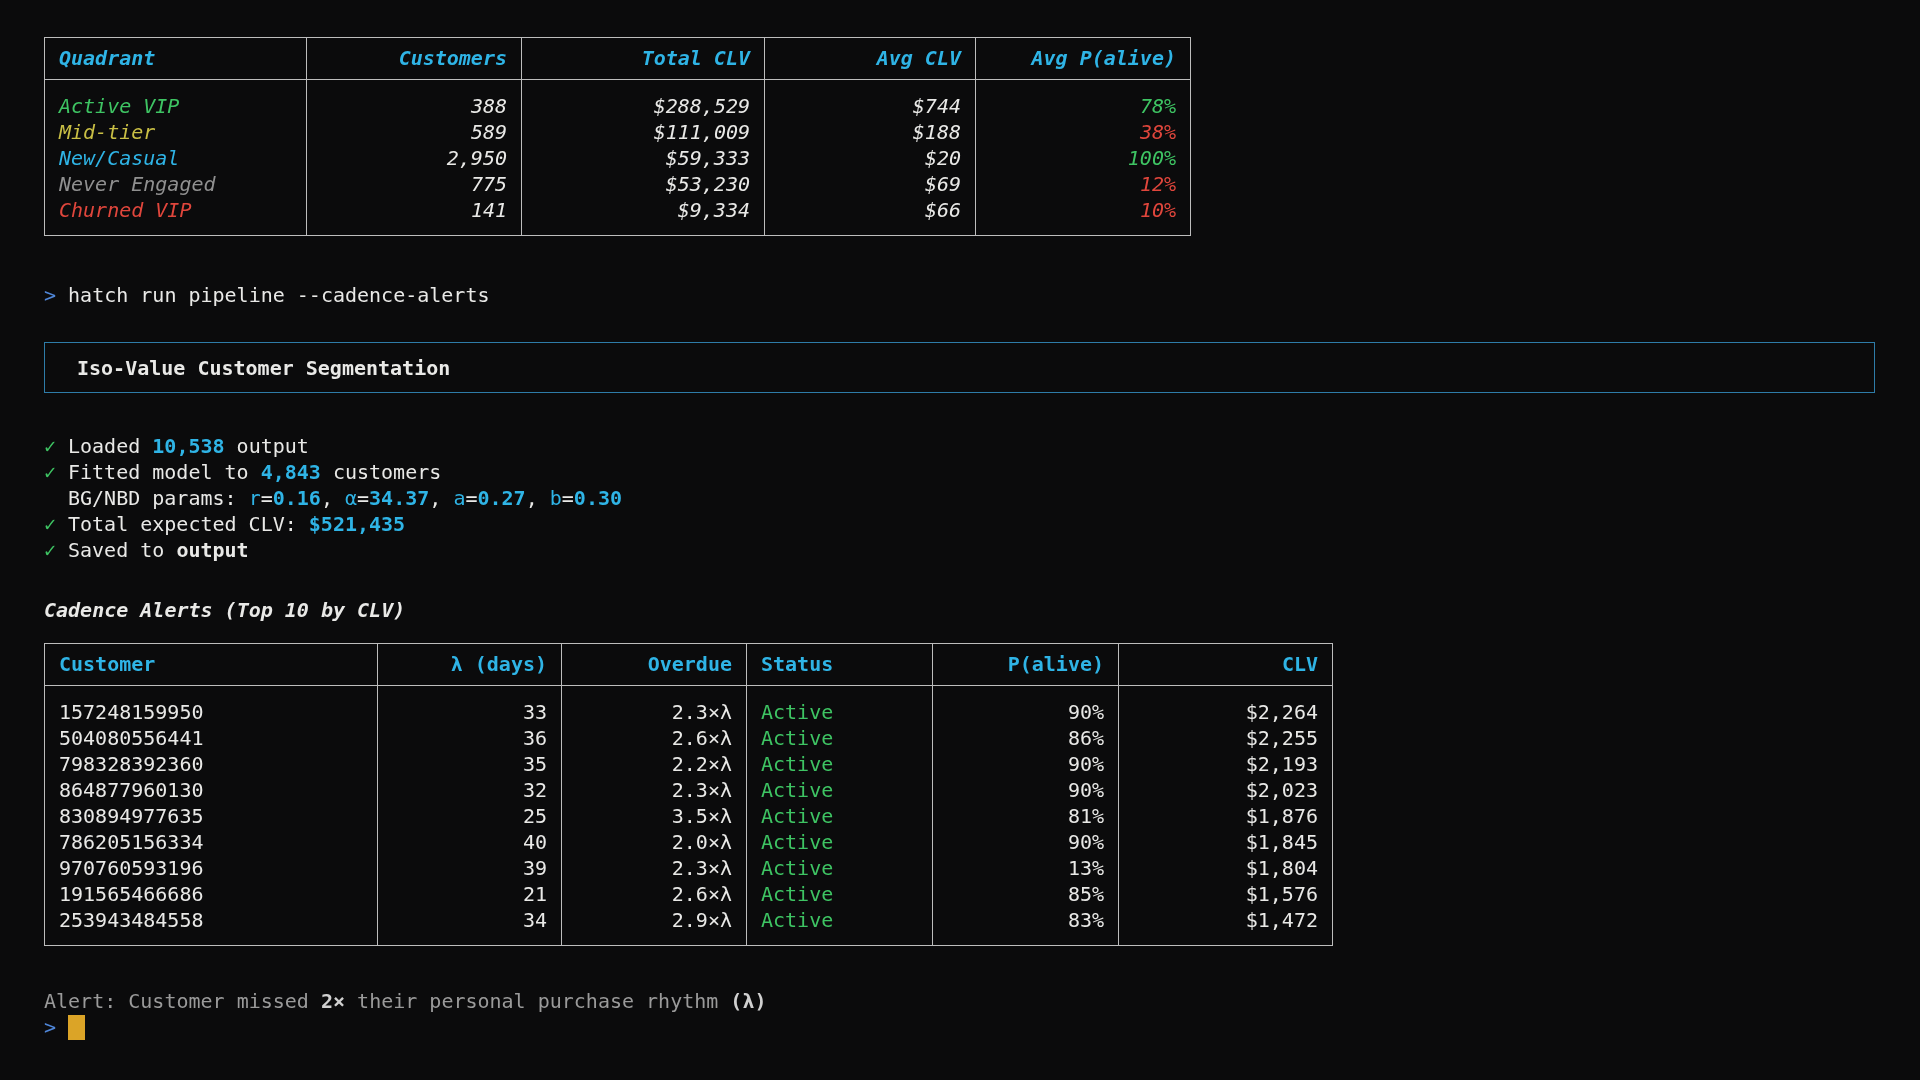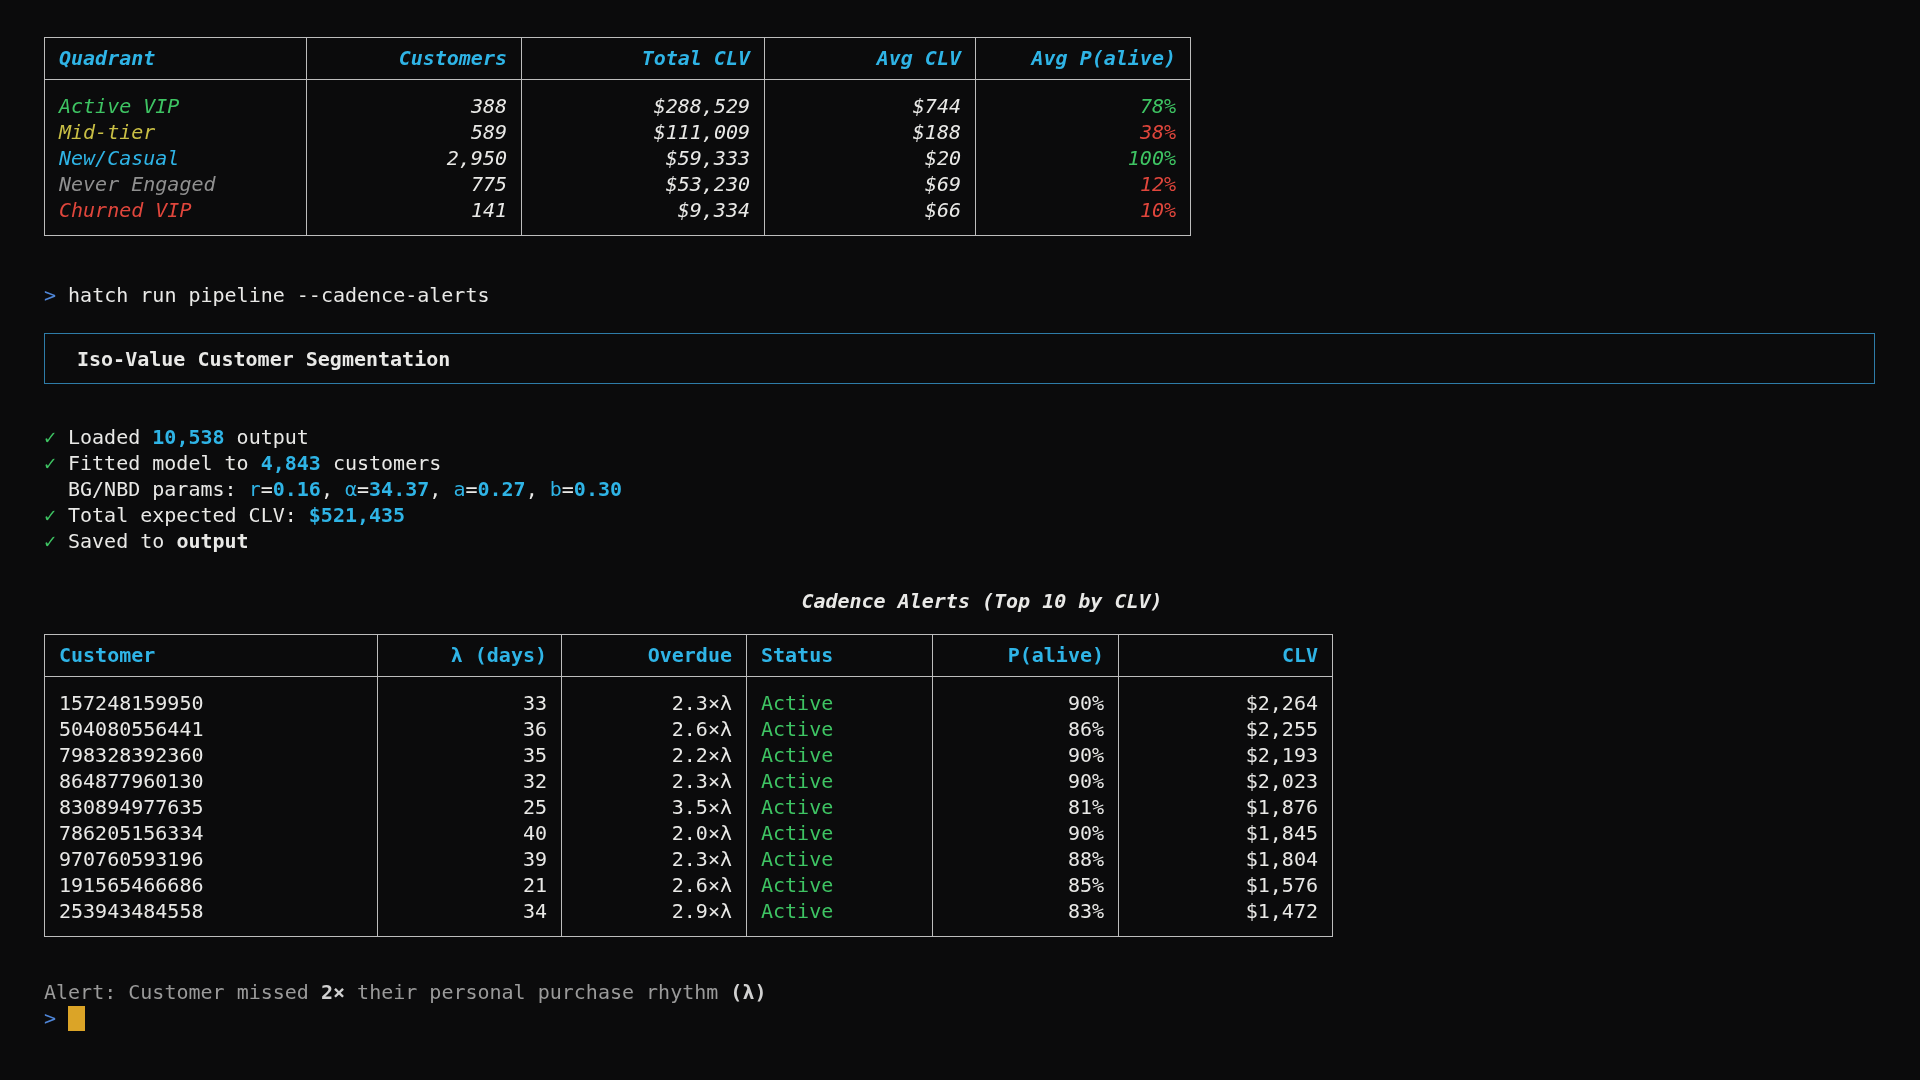--- a/index.html
+++ b/index.html
@@ -40,38 +40,38 @@
   #alerts-table th:nth-child(3){width:185px}
   #alerts-table th:nth-child(4){width:186px}
   #alerts-table th:nth-child(5){width:186px}
   #alerts-table th:nth-child(6){width:214px}
   .al-left{text-align:left}
   .al-right{text-align:right}
   
   .c-green{color:var(--green)} .c-yellow{color:var(--yellow)} .c-cyan{color:var(--cyan)}
   .c-gray{color:var(--gray)} .c-red{color:var(--red)}
   
-  .command-line{height:26px;margin-bottom:25px;}
+  .command-line{height:26px;margin-bottom:34px;}
   .prompt{color:var(--prompt);margin-right:12px;}
   
   .banner{
     width:1831px;height:51px;margin-bottom:40px;
     border:1px solid var(--bannerborder);border-radius:0;
     display:flex;align-items:center;padding-left:32px;
   }
   .banner-title{font-weight:bold;}
   
   #status-lines{margin-bottom:34px;}
   .status-line{height:26px;}
   .check{display:inline-block;width:24px;color:var(--green);}
   .seg-num{color:var(--cyan);font-weight:bold;}
   .seg-param{color:var(--cyan);}
   .seg-bold{font-weight:bold;color:var(--foreground);}
   
-  .section-heading{font-weight:bold;font-style:italic;margin-bottom:20px;height:26px;text-align:center;}
+  .section-heading{font-weight:bold;font-style:italic;margin-bottom:20px;height:26px;}
   
   .alert-line{color:var(--muted);height:26px;}
   .seg-strong{color:var(--strongmuted);font-weight:bold;}
   .prompt-line{height:26px;}
   .cursor{
     display:inline-block;width:17px;height:25px;background:var(--cursor);
     vertical-align:bottom;
   }
 </style>
 </head>
@@ -204,21 +204,21 @@
           <td class="al-right ">2.0×λ</td>
           <td class="al-left c-green">Active</td>
           <td class="al-right ">90%</td>
           <td class="al-right ">$1,845</td>
         </tr>
         <tr>
           <td class="al-left ">970760593196</td>
           <td class="al-right ">39</td>
           <td class="al-right ">2.3×λ</td>
           <td class="al-left c-green">Active</td>
-          <td class="al-right ">88%</td>
+          <td class="al-right ">13%</td>
           <td class="al-right ">$1,804</td>
         </tr>
         <tr>
           <td class="al-left ">191565466686</td>
           <td class="al-right ">21</td>
           <td class="al-right ">2.6×λ</td>
           <td class="al-left c-green">Active</td>
           <td class="al-right ">85%</td>
           <td class="al-right ">$1,576</td>
         </tr>

